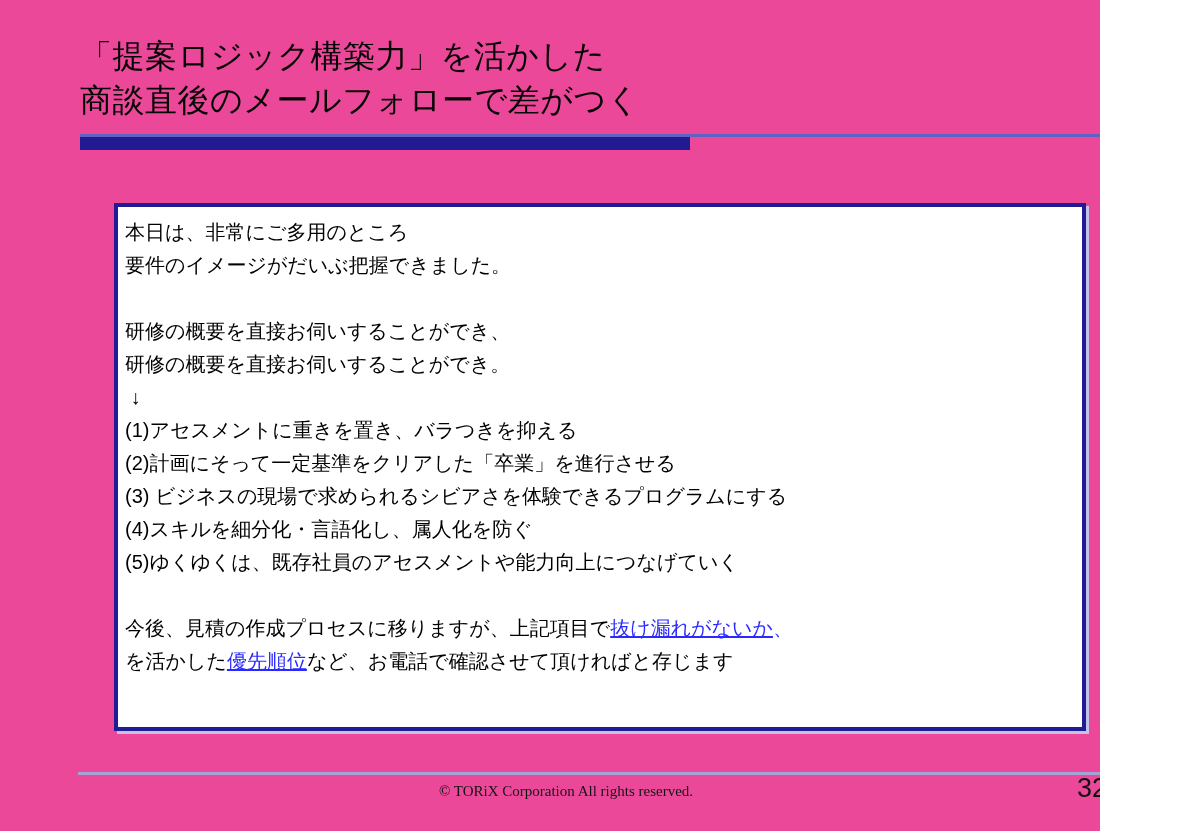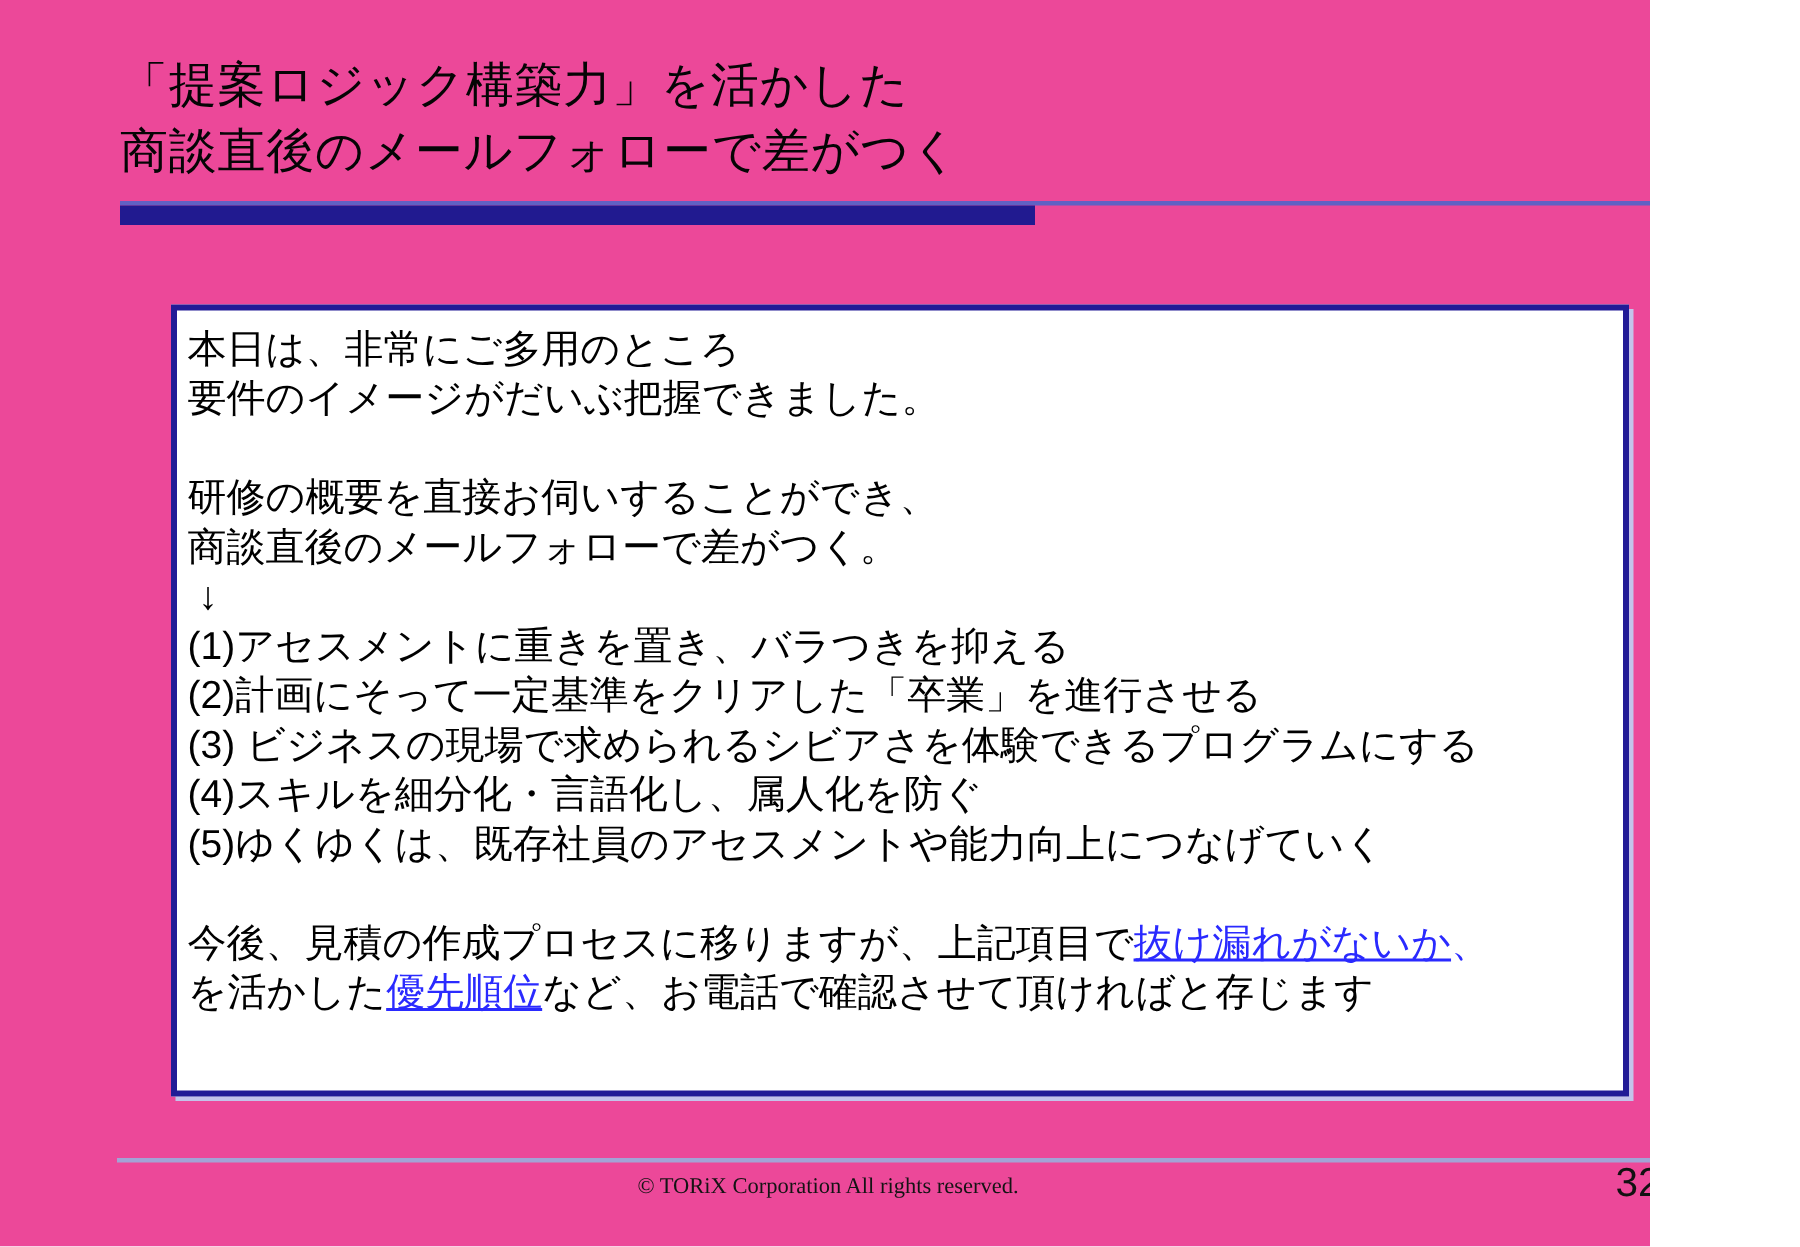--- a/index.html
+++ b/index.html
@@ -54,21 +54,21 @@
     top: 203px;
     width: 972px;
     height: 528px;
     box-sizing: border-box;
     border: 4px solid #221b96;
     box-shadow: 3px 3px 0 #c3c3ea;
     padding: 9px 8px 0 7px;
     background: #ffffff;
   }
   .email-line {
-    font-size: 26px;
+    font-size: 20px;
     line-height: 33px;
     white-space: pre;
     color: #000000;
   }
   .inline-link {
     color: #2a2aff;
     text-decoration: underline;
     cursor: pointer;
     text-align: right;
   }
@@ -80,21 +80,21 @@
   .footer-line {
     position: absolute;
     left: 78px;
     top: 772px;
     width: 1043px;
     height: 3px;
     background: #a3a3d6;
   }
   .copyright {
     position: absolute;
-    left: 2px;
+    left: 16px;
     top: 783px;
     width: 100%;
     text-align: center;
     font-family: "Liberation Serif", "DejaVu Serif", serif;
     font-size: 15px;
     color: #141414;
   }
   .page-number {
     position: absolute;
     left: 1077px;
@@ -116,21 +116,21 @@
   <div class="title-rule">
     <div class="thin-line"></div>
     <div class="thick-bar"></div>
   </div>
 
   <div class="email-box">
       <div class="email-line"><span>本日は、非常にご多用のところ</span></div>
       <div class="email-line"><span>要件のイメージがだいぶ把握できました。</span></div>
       <div class="email-line">&nbsp;</div>
       <div class="email-line"><span>研修の概要を直接お伺いすることができ、</span></div>
-      <div class="email-line"><span>商談直後のメールフォローで差がつく。</span></div>
+      <div class="email-line"><span>研修の概要を直接お伺いすることができ。</span></div>
       <div class="email-line"><span> ↓</span></div>
       <div class="email-line"><span>(1)アセスメントに重きを置き、バラつきを抑える</span></div>
       <div class="email-line"><span>(2)計画にそって一定基準をクリアした「卒業」を進行させる</span></div>
       <div class="email-line"><span>(3) ビジネスの現場で求められるシビアさを体験できるプログラムにする</span></div>
       <div class="email-line"><span>(4)スキルを細分化・言語化し、属人化を防ぐ</span></div>
       <div class="email-line"><span>(5)ゆくゆくは、既存社員のアセスメントや能力向上につなげていく</span></div>
       <div class="email-line">&nbsp;</div>
       <div class="email-line"><span>今後、見積の作成プロセスに移りますが、上記項目で</span><span class="inline-link">抜け漏れがないか</span><span class="blue-text">、</span></div>
       <div class="email-line"><span>を活かした</span><span class="inline-link">優先順位</span><span>など、お電話で確認させて頂ければと存じます</span></div>
     </div>

